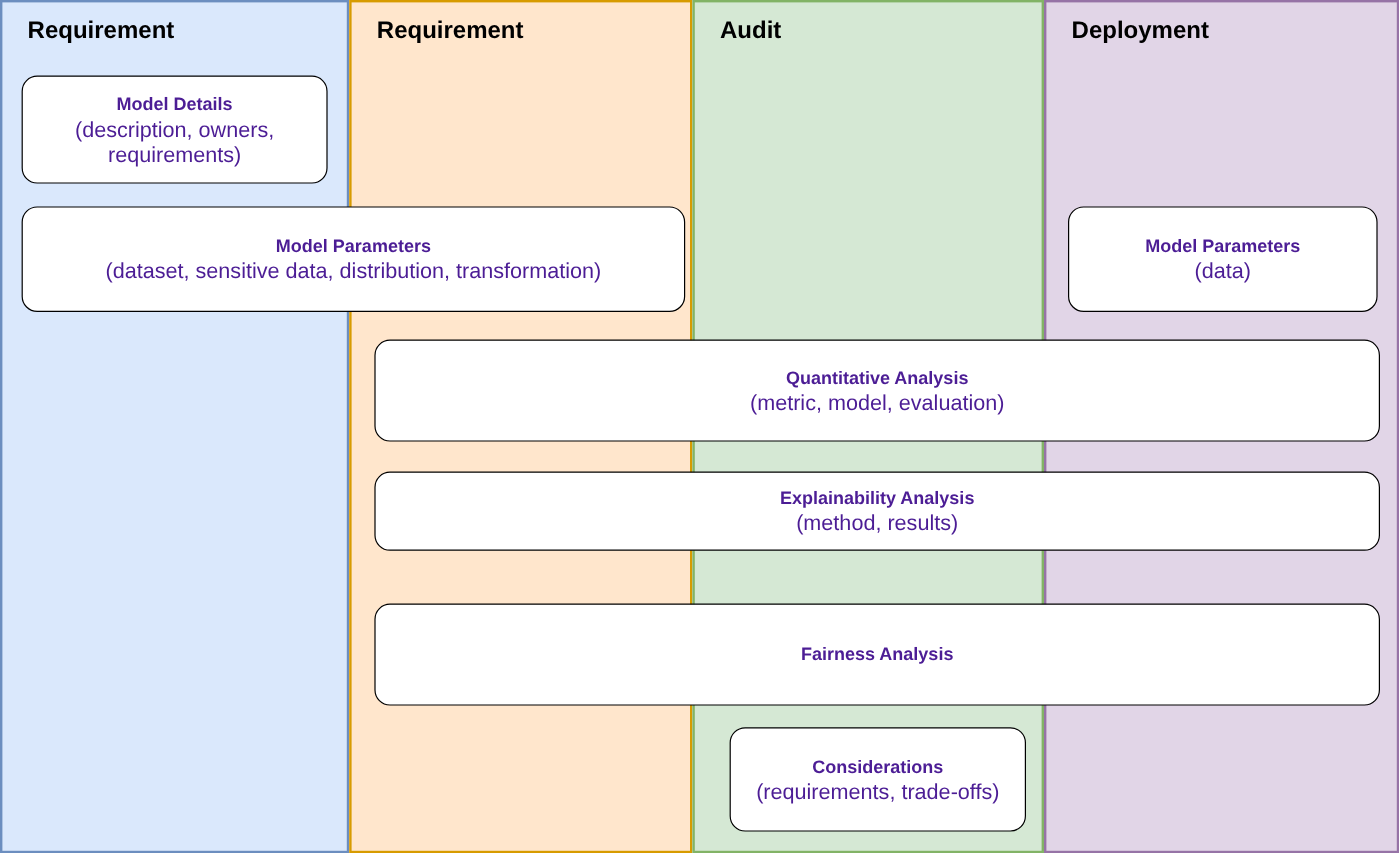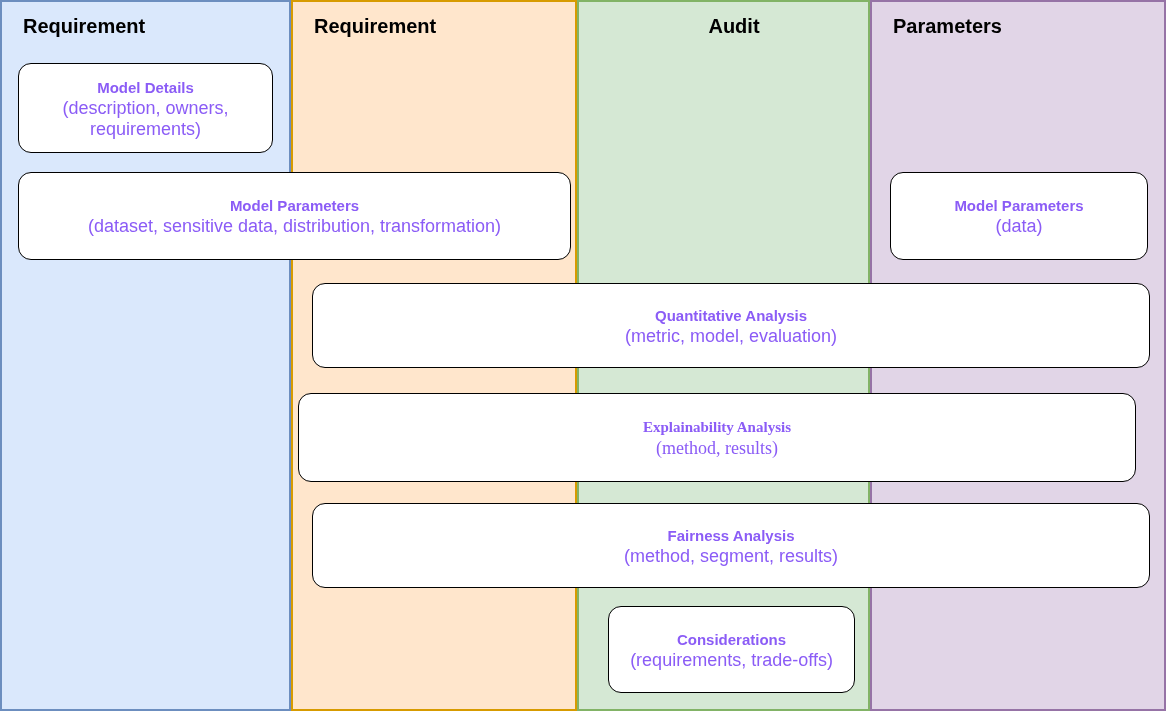--- a/index.html
+++ b/index.html
@@ -18,21 +18,21 @@
   
   .lane {
     position: absolute;
     top: 0;
     height: 711px;
     box-sizing: border-box;
     border: 2px solid #000;
   }
   .lane-requirement { left: 0;   width: 291px; background: #dae8fc; border-color: #6c8ebf; }
   .lane-development { left: 291px; width: 286px; background: #ffe6cc; border-color: #d79b00; }
-  .lane-audit       { left: 577px; width: 293px; background: #d5e8d4; border-color: #82b366; text-align: center; }
+  .lane-audit       { left: 577px; width: 293px; background: #d5e8d4; border-color: #82b366; }
   .lane-deployment  { left: 870px; width: 296px; background: #e1d5e7; border-color: #9673a6; }
   .lane-title {
     display: block;
     padding: 13px 0 0 21px;
     font-size: 20px;
     font-weight: bold;
     color: #000000;
     white-space: nowrap;
   }
   
@@ -40,57 +40,57 @@
     position: absolute;
     box-sizing: border-box;
     background: #ffffff;
     border: 1.5px solid #000000;
     border-radius: 13px;
     display: flex;
     flex-direction: column;
     align-items: center;
     justify-content: center;
     text-align: center;
-    color: #8b5cf6;
+    color: #4c1d95;
     padding: 6px 18px;
   }
   .node .title {
     font-size: 15px;
     font-weight: bold;
     line-height: 21px;
   }
   .node .subtitle {
     font-size: 18px;
     font-weight: normal;
     line-height: 21px;
   }
   .node-model-details      { left: 18px;  top: 63px;  width: 255px; height: 90px; }
   .node-model-params-dev   { left: 18px;  top: 172px; width: 553px; height: 88px; }
   .node-model-params-drift { left: 890px; top: 172px; width: 258px; height: 88px; }
   .node-quantitative       { left: 312px; top: 283px; width: 838px; height: 85px; align-items: center; }
-  .node-explainability     { left: 298px; top: 393px; width: 838px; height: 89px; font-family: Liberation Serif, serif; }
+  .node-explainability     { left: 312px; top: 393px; width: 838px; height: 66px; }
   .node-fairness           { left: 312px; top: 503px; width: 838px; height: 85px; }
   .node-considerations     { left: 608px; top: 606px; width: 247px; height: 87px; }
 </style>
 </head>
 <body>
 
 <div id="canvas">
 
   <div class="lane lane-requirement">
     <span class="lane-title">Requirement</span>
   </div>
   <div class="lane lane-development">
     <span class="lane-title">Requirement</span>
   </div>
   <div class="lane lane-audit">
     <span class="lane-title">Audit</span>
   </div>
   <div class="lane lane-deployment">
-    <span class="lane-title">Parameters</span>
+    <span class="lane-title">Deployment</span>
   </div>
 
   <div class="node node-model-details">
     <div class="title">Model Details</div>
     <div class="subtitle">(description, owners, requirements)</div>
   </div>
 
   <div class="node node-model-params-dev">
     <div class="title">Model Parameters</div>
     <div class="subtitle">(dataset, sensitive data, distribution, transformation)</div>
@@ -106,21 +106,20 @@
     <div class="subtitle">(metric, model, evaluation)</div>
   </div>
 
   <div class="node node-explainability">
     <div class="title">Explainability Analysis</div>
     <div class="subtitle">(method, results)</div>
   </div>
 
   <div class="node node-fairness">
     <div class="title">Fairness Analysis</div>
-    <div class="subtitle">(method, segment, results)</div>
   </div>
 
   <div class="node node-considerations">
     <div class="title">Considerations</div>
     <div class="subtitle">(requirements, trade-offs)</div>
   </div>
 
 </div>
 
 </body></html>

